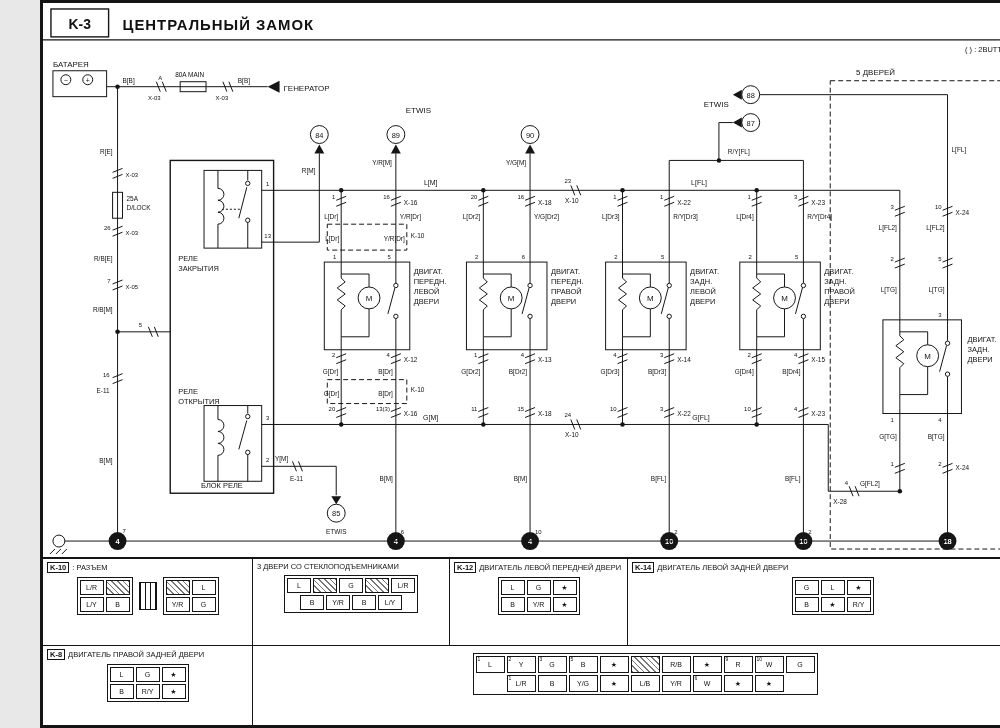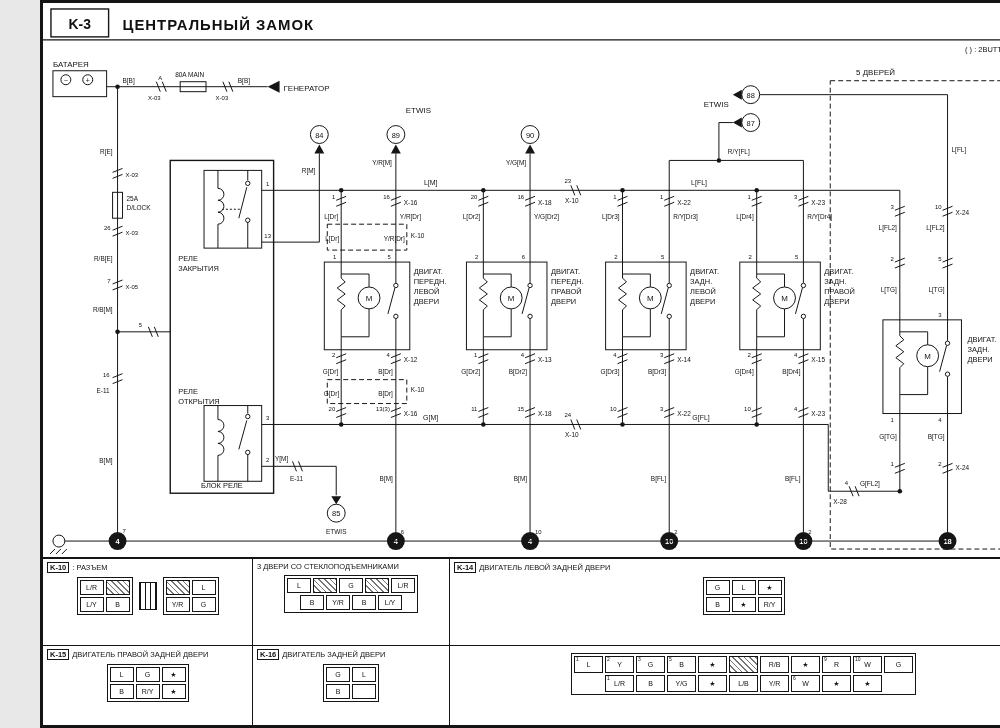--- a/index.html
+++ b/index.html
@@ -468,20 +468,39 @@
               </div>
               <div class="crow">
                 <div class="cell">B</div>
                 <div class="cell">Y/R</div>
                 <div class="cell">B</div>
                 <div class="cell">L/Y</div>
               </div>
             </div>
           </div>
     </div>
+    <div class="psec" style="width:178px">
+      <div class="ptitle">
+        <span class="pcode">K-12</span><span>ДВИГАТЕЛЬ ЛЕВОЙ ПЕРЕДНЕЙ ДВЕРИ</span>
+      </div>
+      <div class="connwrap">
+            <div class="conn">
+              <div class="crow">
+                <div class="cell">L</div>
+                <div class="cell">G</div>
+                <div class="cell">★</div>
+              </div>
+              <div class="crow">
+                <div class="cell">B</div>
+                <div class="cell">Y/R</div>
+                <div class="cell">★</div>
+              </div>
+            </div>
+          </div>
+    </div>
     <div class="psec" style="flex:1">
       <div class="ptitle">
         <span class="pcode">K-14</span><span>ДВИГАТЕЛЬ ЛЕВОЙ ЗАДНЕЙ ДВЕРИ</span>
       </div>
       <div class="connwrap">
             <div class="conn">
               <div class="crow">
                 <div class="cell">G</div>
                 <div class="cell">L</div>
                 <div class="cell">★</div>
@@ -491,50 +510,33 @@
                 <div class="cell">★</div>
                 <div class="cell">R/Y</div>
               </div>
             </div>
           </div>
     </div>
   </div>
   <div class="prow prow2">
     <div class="psec" style="width:210px">
       <div class="ptitle">
-        <span class="pcode">K-15</span><span>ДВИГАТЕЛЬ ПРАВОЙ ЗАДНЕЙ ДВЕРИ</span>
+        <span class="pcode">K-8</span><span>ДВИГАТЕЛЬ ПРАВОЙ ЗАДНЕЙ ДВЕРИ</span>
       </div>
       <div class="connwrap">
             <div class="conn">
               <div class="crow">
                 <div class="cell">L</div>
                 <div class="cell">G</div>
                 <div class="cell">★</div>
               </div>
               <div class="crow">
                 <div class="cell">B</div>
                 <div class="cell">R/Y</div>
                 <div class="cell">★</div>
-              </div>
-            </div>
-          </div>
-    </div>
-    <div class="psec" style="width:197px">
-      <div class="ptitle">
-        <span class="pcode">K-16</span><span>ДВИГАТЕЛЬ ЗАДНЕЙ ДВЕРИ</span>
-      </div>
-      <div class="connwrap">
-            <div class="conn">
-              <div class="crow">
-                <div class="cell">G</div>
-                <div class="cell">L</div>
-              </div>
-              <div class="crow">
-                <div class="cell">B</div>
-                <div class="cell"></div>
               </div>
             </div>
           </div>
     </div>
     <div class="psec" style="flex:1">
       <div class="connwrap">
             <div class="conn wide">
               <div class="crow">
                 <div class="cell"><span class="pn">1</span>L</div>
                 <div class="cell"><span class="pn">2</span>Y</div>

